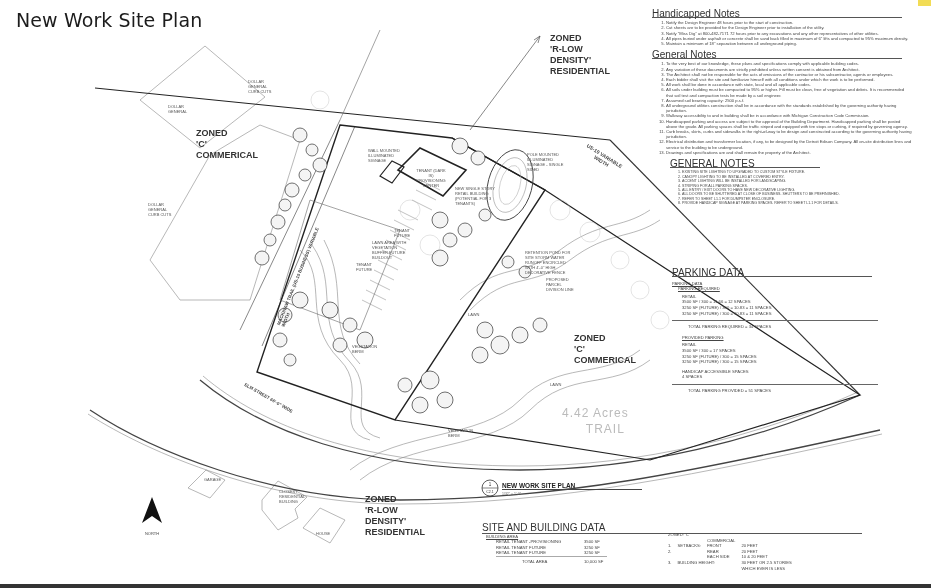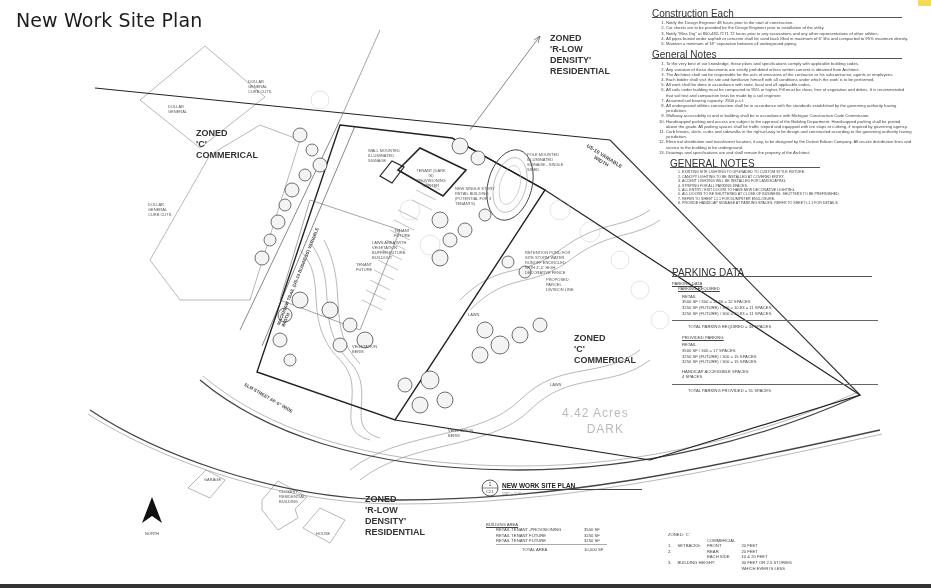--- a/index.html
+++ b/index.html
@@ -208,21 +208,21 @@
 <div class="tiny" style="left:550px;top:382px;">LAWN</div>
 <div class="tiny" style="left:468px;top:312px;">LAWN</div>
 <div class="tiny" style="left:448px;top:428px;width:26px;">VEGETATION BERM</div>
 <div class="tiny" style="left:352px;top:344px;width:26px;">VEGETATION BERM</div>
 <div class="tiny" style="left:204px;top:477px;">GARAGE</div>
 <div class="tiny" style="left:279px;top:489px;width:26px;">CLOSEST RESIDENTIAL BUILDING</div>
 <div class="tiny" style="left:316px;top:531px;">HOUSE</div>
 
 <div class="acres">
   <div>4.42 Acres</div>
-  <div style="margin-left:20px;">DARK</div>
+  <div style="margin-left:20px;">TRAIL</div>
 </div>
 
 <div class="north">
   <svg width="24" height="28" viewBox="0 0 24 28">
     <path d="M12 0 L22 26 L12 19 L2 26 Z" fill="#111"></path>
   </svg>
   <div class="lbl">NORTH</div>
 </div>
 
 <div class="caption">
@@ -231,21 +231,21 @@
     <line x1="2" y1="10" x2="18" y2="10" stroke="#333" stroke-width="0.6"></line>
     <text x="10" y="8" font-size="4.5" text-anchor="middle" fill="#333" font-family="Liberation Sans, sans-serif">1</text>
     <text x="10" y="15" font-size="3.5" text-anchor="middle" fill="#333" font-family="Liberation Sans, sans-serif">C2.1</text>
   </svg>
   <div class="lbl">NEW WORK SITE PLAN</div>
   <div class="scale">1/32" = 1'-0"</div>
 </div>
 
 <div class="notes">
   <div>
-    <h2>Construction Each</h2>
+    <h2>Handicapped Notes</h2>
     <ol>
       <li>Notify the Design Engineer 48 hours prior to the start of construction.</li>
       <li>Cut sheets are to be provided for the Design Engineer prior to installation of the utility.</li>
       <li>Notify "Miss Dig" at 800-482-7171 72 hours prior to any excavations and any other representatives of other utilities.</li>
       <li>All pipes buried under asphalt or concrete shall be sand back filled in maximum of 6" lifts and compacted to 95% maximum density.</li>
       <li>Maintain a minimum of 18" separation between all underground piping.</li>
     </ol>
   </div>
   <div style="margin-top:6px;">
     <h2>General Notes</h2>
@@ -293,20 +293,21 @@
   <div class="ind2" style="margin-top:2px;">RETAIL</div>
   <div class="ind2">3500 SF / 300  =  17 SPACES</div>
   <div class="ind2">3250 SF (FUTURE) / 300  =  15 SPACES</div>
   <div class="ind2">3250 SF (FUTURE) / 300  =  15 SPACES</div>
   <div class="ind2" style="margin-top:4px;">HANDICAP ACCESSIBLE SPACES</div>
   <div class="ind2">4 SPACES</div>
   <div class="total">TOTAL PARKING PROVIDED  =  51 SPACES</div>
 </div>
 
 <div class="sbd">
+  <h2>SITE AND BUILDING  DATA</h2>
   <div class="ba" style="text-decoration:underline;padding-left:4px;">BUILDING AREA</div>
   <table style="margin-left:14px;">
     <tbody>
         <tr>
       <td style="width:84px;">RETAIL TENANT -PROVISIONING</td>
       <td>3500 SF</td>
     </tr>
     <tr>
       <td>RETAIL TENANT FUTURE</td>
       <td>3250 SF</td>

